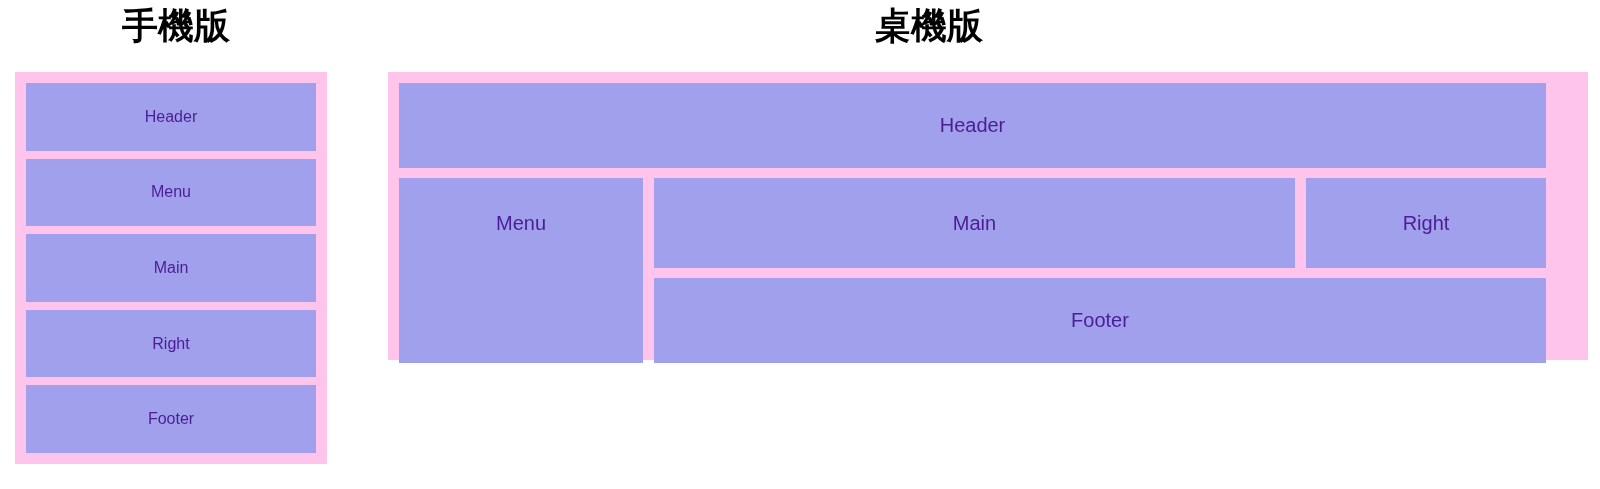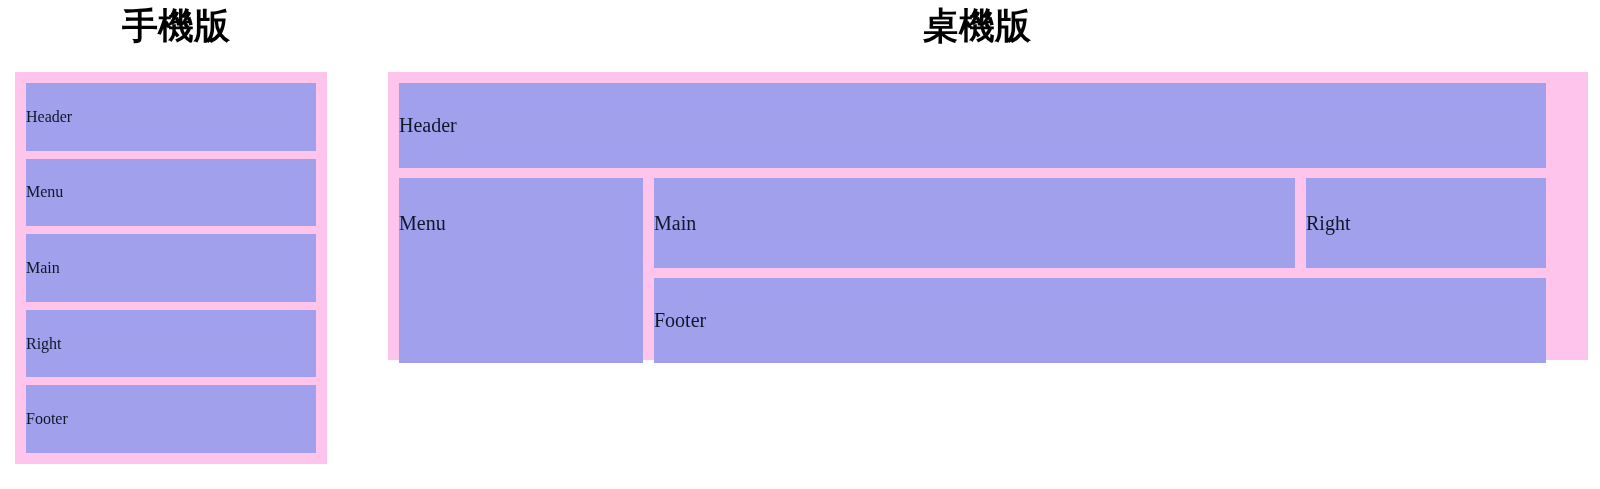--- a/index.html
+++ b/index.html
@@ -22,36 +22,36 @@
     top: 10px;
     margin: 0;
     font-family: "Liberation Sans", "DejaVu Sans", sans-serif;
     font-weight: bold;
     font-size: 36px;
     line-height: 32px;
     color: #000000;
     white-space: nowrap;
   }
   .title-mobile  { left: 122px; }
-  .title-desktop { left: 923px; }
+  .title-desktop { left: 875px; }
 
   
   .panel {
     position: absolute;
     background: #ffc4ec;
     box-sizing: border-box;
   }
   .cell {
     background: #a0a0ec;
     box-sizing: border-box;
     display: flex;
     align-items: center;
-    justify-content: flex-start;
-    color: #0f172a;
-    font-family: Liberation Serif, serif;
+    justify-content: center;
+    color: #4c1d95;
+    font-family: Liberation Sans, sans-serif;
   }
 
   
   #mobile-panel {
     left: 15px;
     top: 72px;
     width: 312px;
     height: 392px;
     padding: 11px;
     display: flex;

